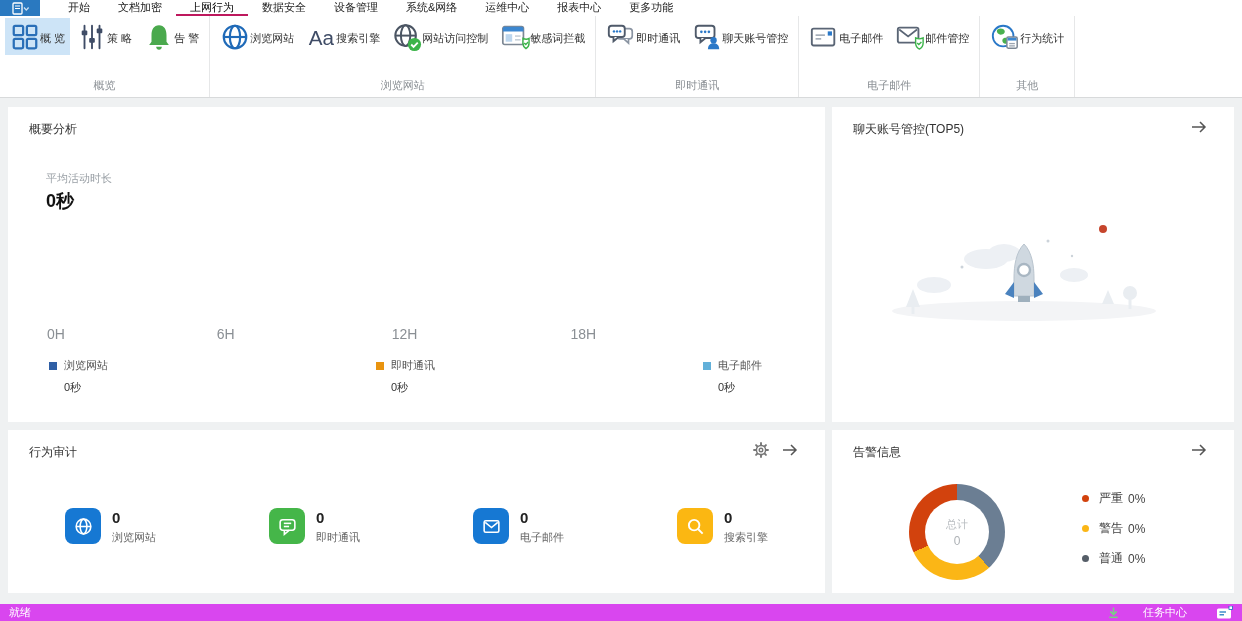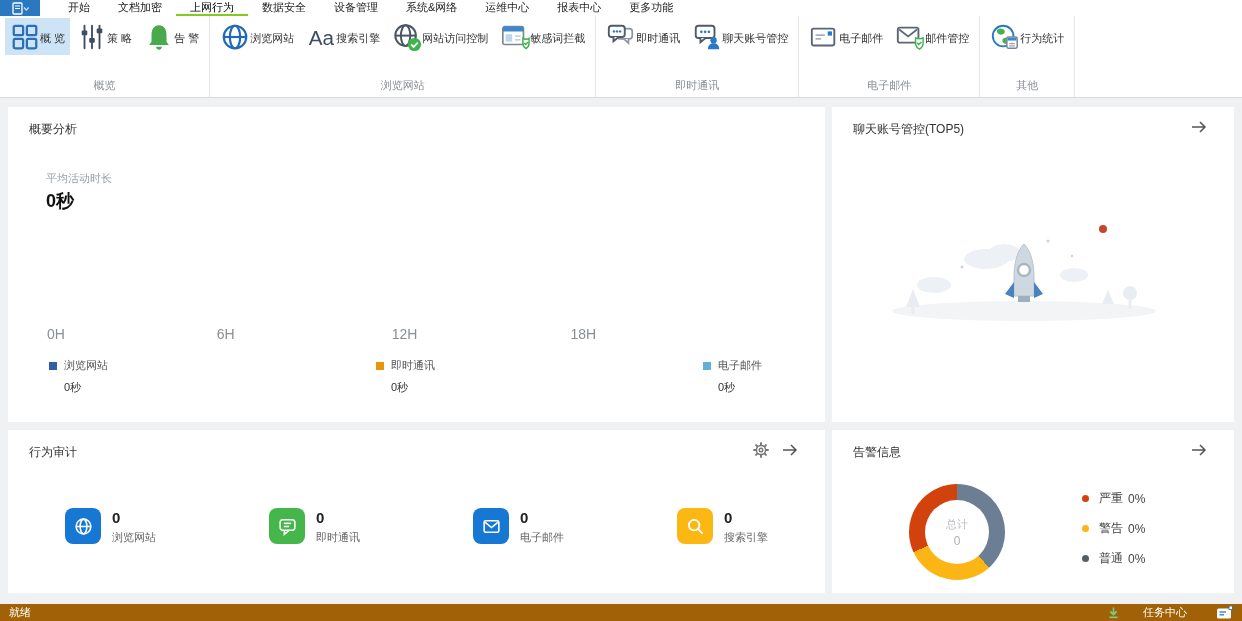--- a/index.html
+++ b/index.html
@@ -4,21 +4,21 @@
 <style>
   html,body{margin:0;padding:0;background:#eff1f2;}
   .screen{position:relative;width:1242px;height:621px;background:#eff1f2;
     font-family:"Liberation Sans",sans-serif;overflow:hidden;-webkit-font-smoothing:antialiased;}
 
   
   .tabbar{position:absolute;top:0;left:0;right:0;height:16px;background:#fff;display:flex;align-items:stretch;z-index:5;}
   .app-btn{width:40px;background:#2a79c0;display:flex;align-items:center;justify-content:center;cursor:pointer;}
   .tabs{display:flex;align-items:stretch;margin-left:14px;}
   .tab{font-size:11px;color:#222;padding:1px 14px 0;display:flex;align-items:center;box-sizing:border-box;cursor:pointer;border-bottom:2px solid transparent;}
-  .tab.active{color:#000;border-bottom:2px solid #84cc16;}
+  .tab.active{color:#000;border-bottom:2px solid #be185d;}
 
   
   .ribbon{position:absolute;top:16px;left:0;right:0;height:81px;background:#fff;border-bottom:1px solid #d8dadb;display:flex;z-index:4;}
   .rgroup{display:flex;flex-direction:column;border-right:1px solid #e6e7e8;padding:0 5px;}
   .rgroup-buttons{flex:1;display:flex;align-items:flex-start;padding-top:2px;gap:2px;}
   .rbtn{display:flex;flex-direction:row;align-items:center;padding:4px 5px 3px;cursor:pointer;min-width:42px;}
   .rbtn.selected{background:#cde4f7;}
   .rbtn svg{width:30px;height:30px;display:block;}
   .rlabel{font-size:11px;color:#333;margin-top:3px;white-space:nowrap;}
   .rgroup-label{text-align:center;font-size:11px;color:#8a8f94;padding:2px 0 4px;}
@@ -63,21 +63,21 @@
   .donut-hole{position:absolute;left:16px;top:16px;right:16px;bottom:16px;background:#fff;border-radius:50%;}
   .donut-center{position:absolute;left:0;top:0;right:0;bottom:0;display:flex;flex-direction:column;align-items:center;justify-content:center;gap:2px;}
   .donut-center .c1{font-size:11px;color:#b9bdc1;}
   .donut-center .c2{font-size:12px;color:#aeb2b6;}
   .alert-legend{position:absolute;left:250px;top:60px;}
   .al-row{display:flex;align-items:center;margin-bottom:13px;font-size:12px;color:#444;}
   .al-dot{width:7px;height:7px;border-radius:50%;margin-right:10px;flex:0 0 auto;}
   .al-pct{margin-left:5px;}
 
   
-  .statusbar{position:absolute;left:0;right:0;top:604px;height:17px;background:#a16207;color:#fff;
+  .statusbar{position:absolute;left:0;right:0;top:604px;height:17px;background:#d946ef;color:#fff;
     font-size:11px;display:flex;align-items:center;justify-content:space-between;padding:0 9px;box-sizing:border-box;}
   .status-right{display:flex;align-items:center;gap:23px;}
   .status-right .ic{display:flex;cursor:pointer;}
 </style>
 </head>
 <body>
 
 <div class="screen">
 
   <div class="tabbar">

